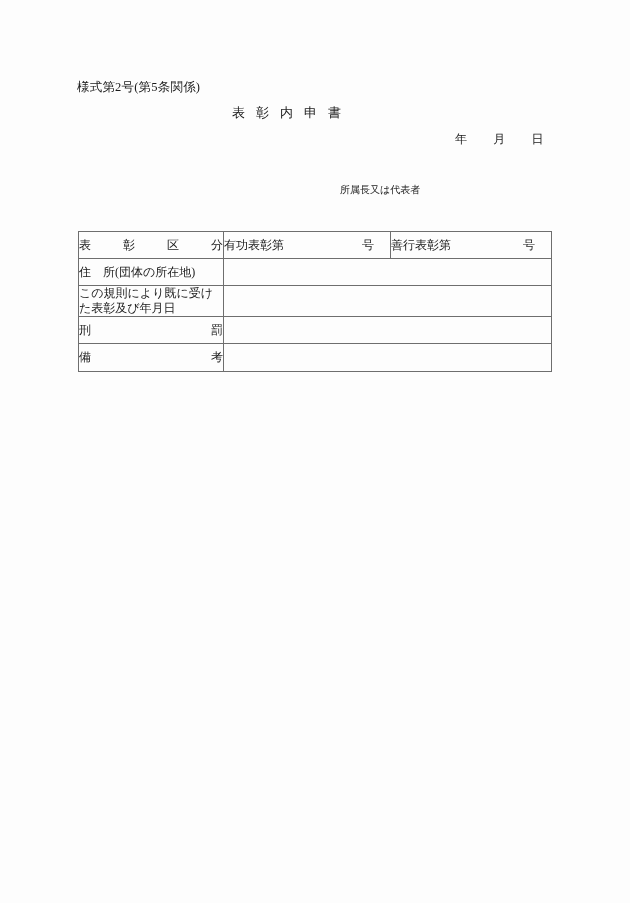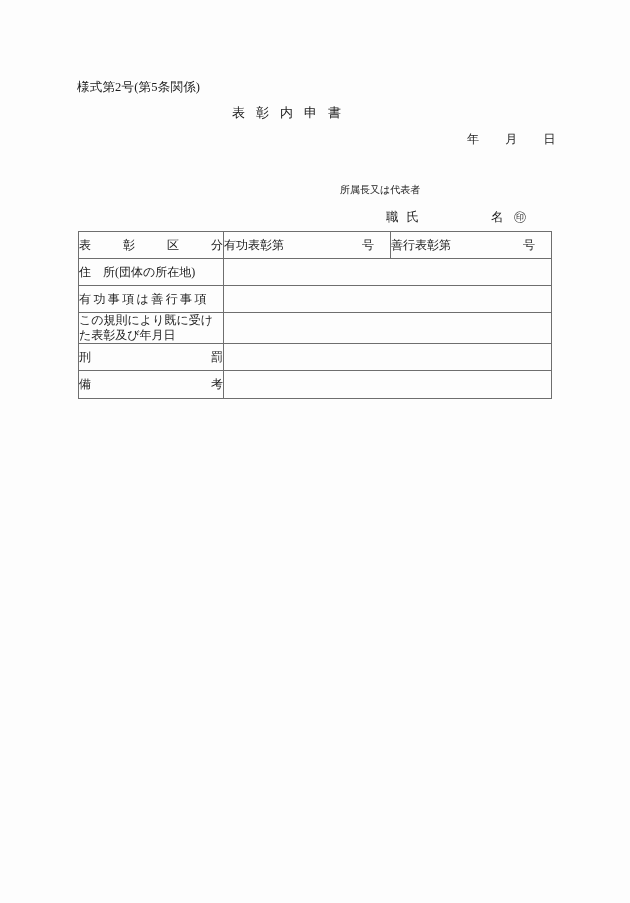--- a/index.html
+++ b/index.html
@@ -38,21 +38,20 @@
     letter-spacing: 11px;
     white-space: nowrap;
   }
   .date-line {
     position: absolute;
     left: 455px;
     top: 131px;
     font-size: 12px;
     letter-spacing: 0.2px;
     white-space: nowrap;
-    margin-left: 12px;
   }
   .date-line .gap {
     display: inline-block;
     width: 26px;
   }
   .addressee {
     position: absolute;
     left: 88px;
     top: 157px;
     font-size: 12.5px;
@@ -159,23 +158,20 @@
 
   <div class="doc-title">表彰内申書</div>
 
   <div class="date-line">
     <span>年</span><span class="gap"></span><span>月</span><span class="gap"></span><span>日</span>
   </div>
 
 
   <div class="affil-title">所属長又は代表者</div>
 
-  <div class="affil-name">
-    <span>職</span><span class="g1"></span><span>氏</span><span class="g2"></span><span>名</span><span class="g3"></span><span class="seal">㊞</span>
-  </div>
 
   <table class="form-table">
     <tbody>
 
       <tr class="r-head">
         <td class="label-cell">
           <div class="dist">
             <span>表</span>
             <span>彰</span>
             <span>区</span>
@@ -197,26 +193,20 @@
       </tr>
 
       <tr class="r-addr">
         <td class="label-cell">
           <span class="wrap-label">住　所(団体の所在地)</span>
         </td>
         <td class="value-cell" colspan="2"></td>
       </tr>
 
 
-      <tr class="r-merit">
-        <td class="label-cell">
-          <span class="dist-tight">有功事項は善行事項</span>
-        </td>
-        <td class="value-cell" colspan="2"></td>
-      </tr>
 
       <tr class="r-prev">
         <td class="label-cell">
           <span class="wrap-label">この規則により既に受けた表彰及び年月日</span>
         </td>
         <td class="value-cell" colspan="2"></td>
       </tr>
 
       <tr class="r-crim">
         <td class="label-cell">

